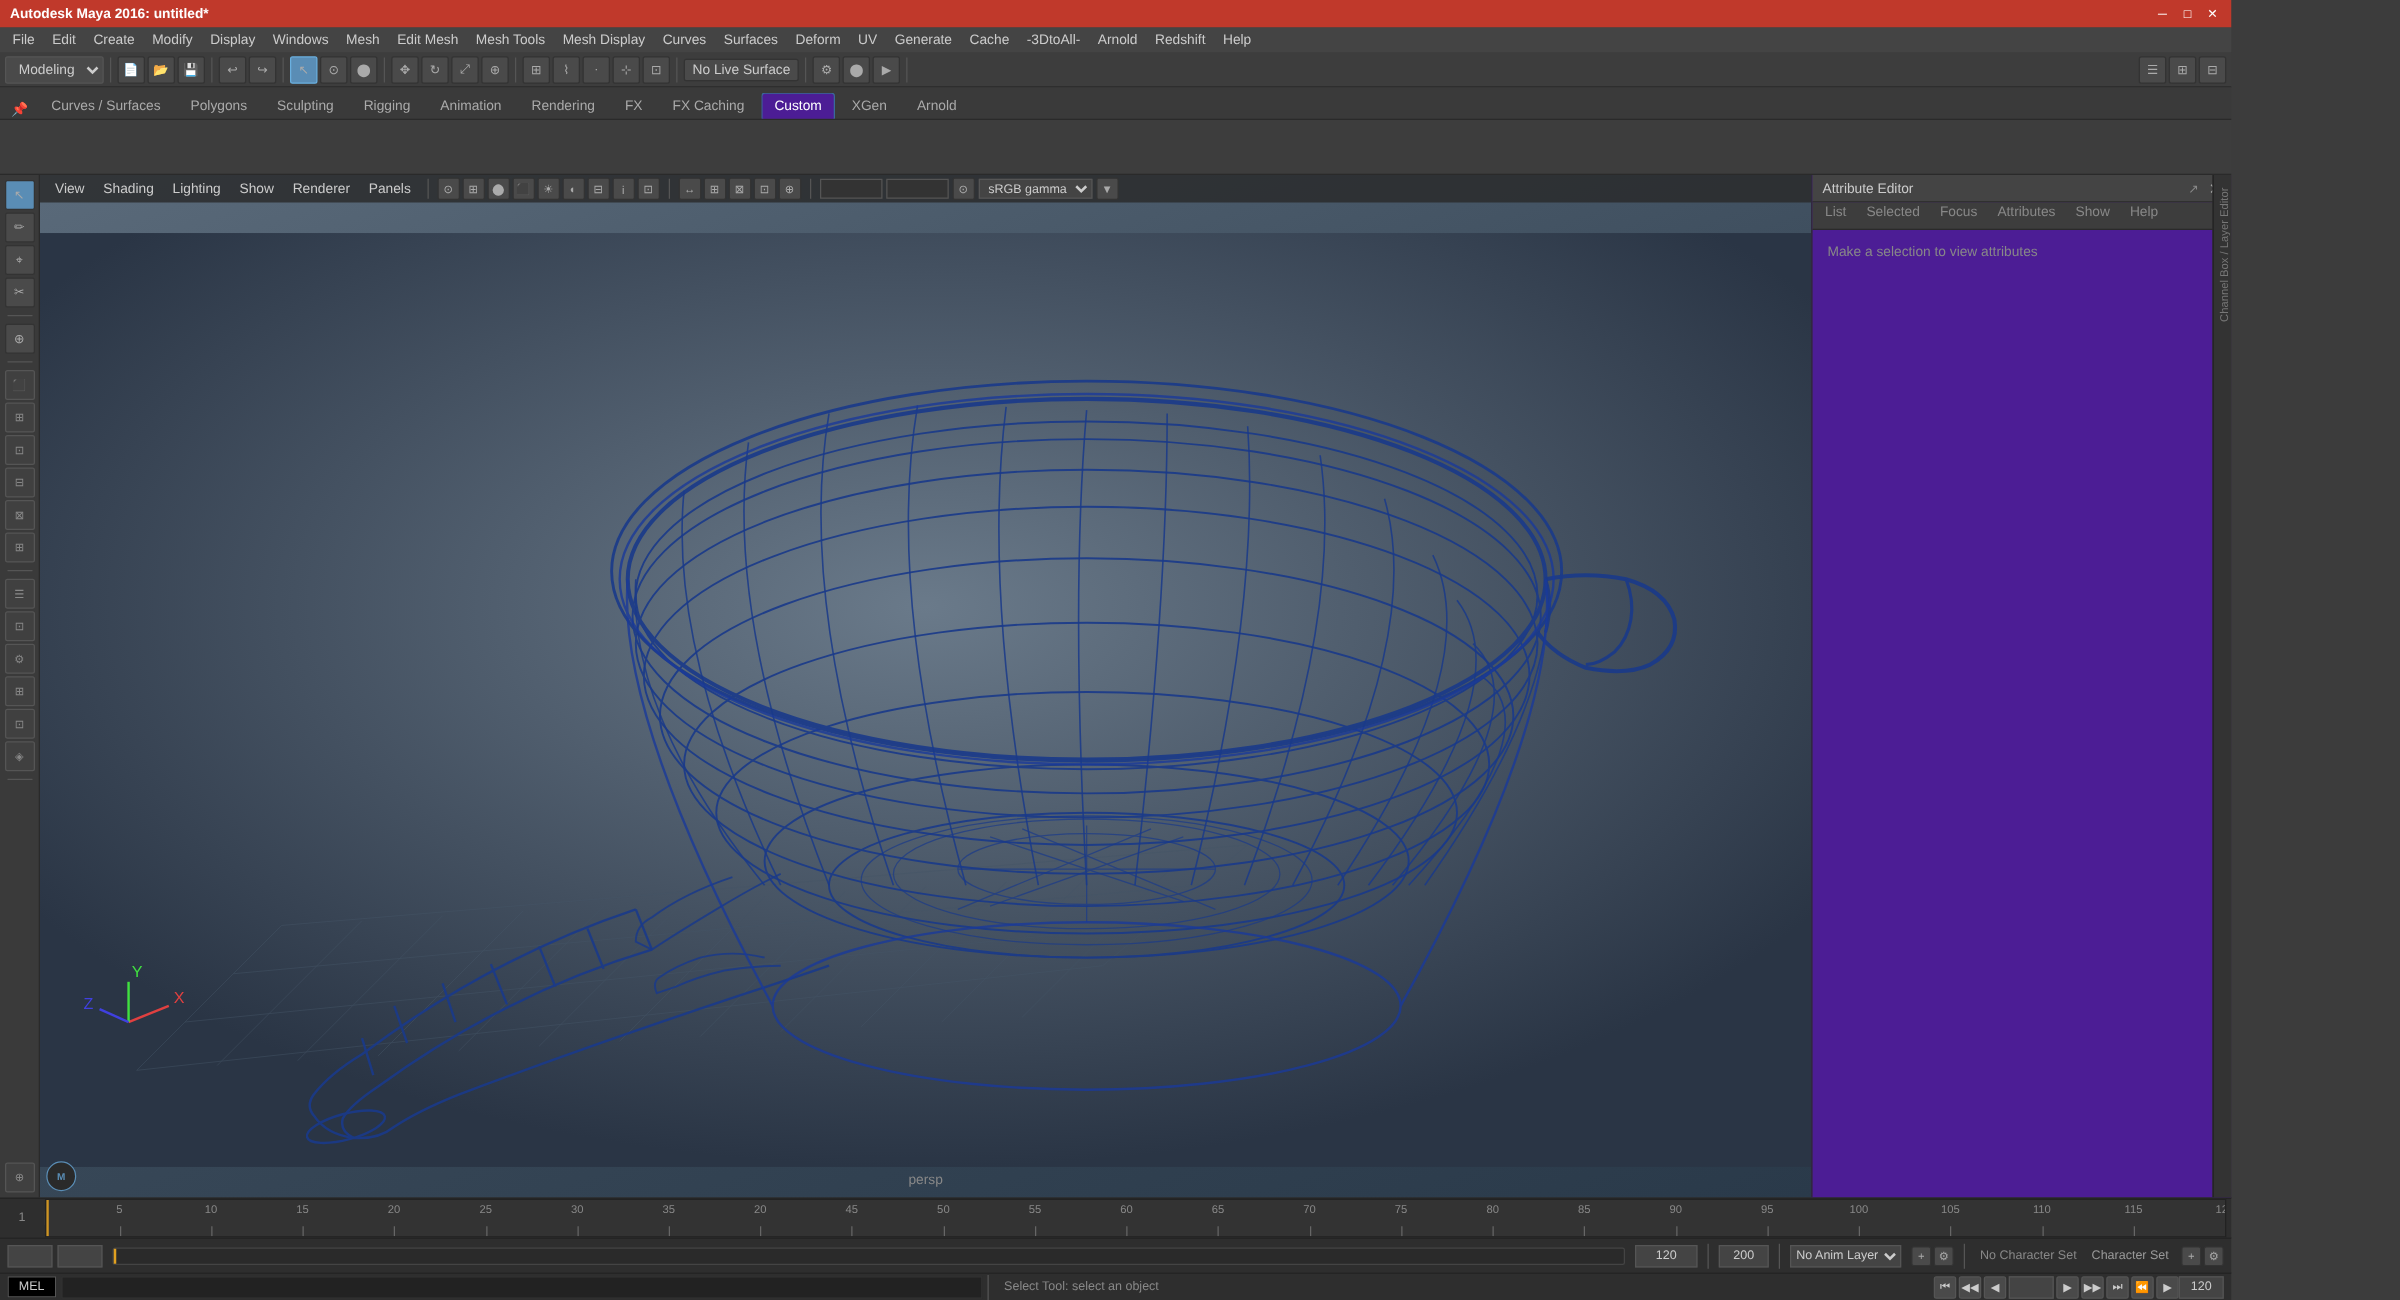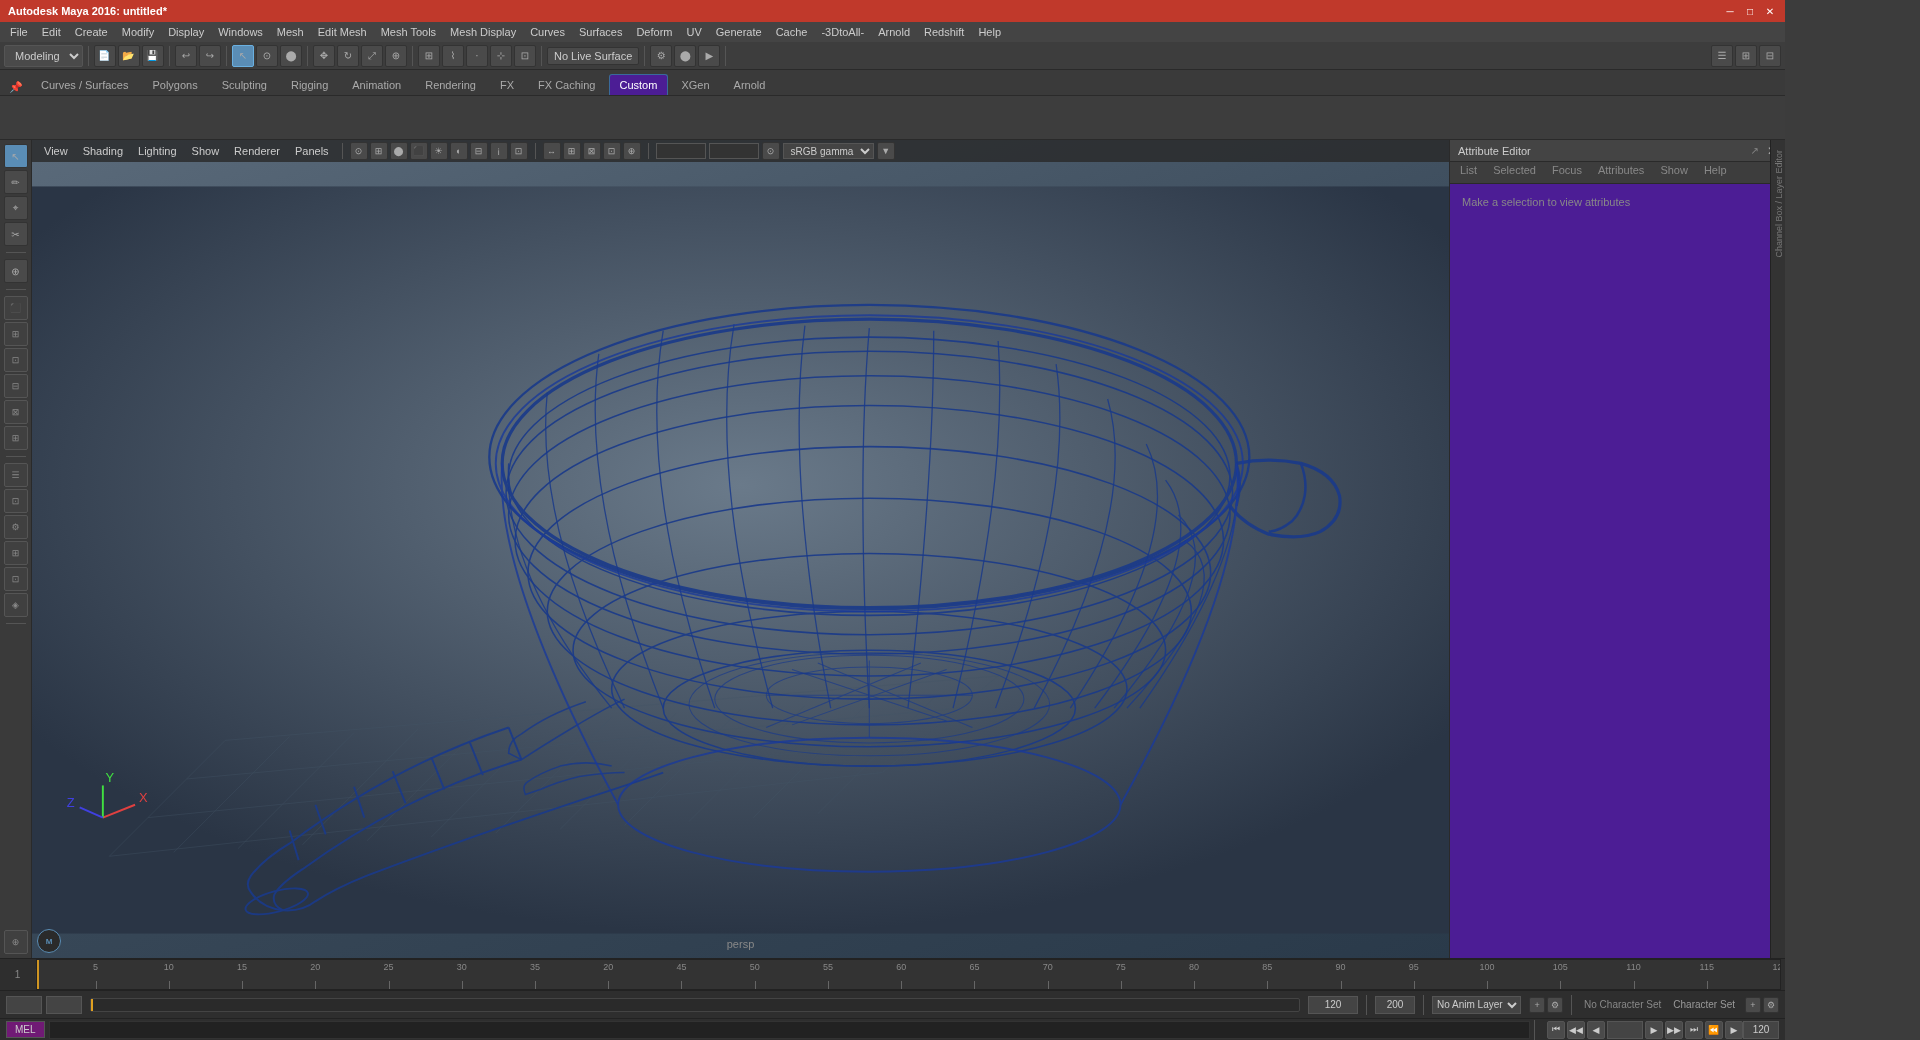--- a/index.html
+++ b/index.html
@@ -144,21 +144,21 @@
     .range-end-display { width: 40px; height: 18px; background: #444; border: 1px solid #555; color: #ccc; font-size: 10px; text-align: center; display: flex; align-items: center; justify-content: center; }
     .anim-layer-dropdown { height: 18px; background: #444; border: 1px solid #555; color: #ccc; font-size: 10px; }
     .char-set-display { font-size: 10px; color: #888; padding: 0 4px; }
 
     
     #status-bar {
       width: 100%; height: 22px; background: #2e2e2e;
       display: flex; align-items: center; padding: 0 6px;
       border-top: 1px solid #222;
     }
-    #mel-tab { padding: 2px 8px; background: #701a75; border: 1px solid #555; font-size: 10px; color: #ccc; cursor: pointer; margin-right: 4px; }
+    #mel-tab { padding: 2px 8px; background: #000000; border: 1px solid #555; font-size: 10px; color: #ccc; cursor: pointer; margin-right: 4px; }
     #script-input { flex: 1; height: 18px; background: #222; border: 1px solid #333; color: #ccc; font-size: 10px; padding: 0 4px; }
     #status-text { flex: 1; font-size: 10px; color: #888; padding: 0 8px; }
     #playback-controls { display: flex; align-items: center; gap: 2px; margin-left: 8px; }
     .pb-btn { width: 18px; height: 18px; background: #4a4a4a; border: 1px solid #555; color: #ccc; font-size: 9px; cursor: pointer; display: flex; align-items: center; justify-content: center; border-radius: 2px; }
     .current-frame { width: 36px; height: 18px; background: #444; border: 1px solid #555; color: #ccc; font-size: 10px; text-align: center; }
     .playback-end { width: 36px; height: 18px; background: #444; border: 1px solid #555; color: #ccc; font-size: 10px; text-align: center; display: flex; align-items: center; justify-content: center; }
 
     .main-wrapper {
       display: flex; flex-direction: column; width: 1785px; height: 1040px;
     }
@@ -582,20 +582,21 @@
     <div style="display:flex;align-items:center;gap:2px;margin-left:2px;">
       <div class="toolbar-btn" style="width:16px;height:16px;font-size:9px;">+</div>
       <div class="toolbar-btn" style="width:16px;height:16px;font-size:9px;">⚙</div>
     </div>
   </div>
 
   <div id="status-bar">
     <div id="mel-tab">MEL</div>
     <input id="script-input" type="text" placeholder="" style="">
     <div class="bottom-separator"></div>
+    <span id="status-text">Select Tool: select an object</span>
     <div id="playback-controls">
       <div class="pb-btn">⏮</div>
       <div class="pb-btn">◀◀</div>
       <div class="pb-btn">◀</div>
       <input class="current-frame" type="text" style="">
       <div class="pb-btn">▶</div>
       <div class="pb-btn">▶▶</div>
       <div class="pb-btn">⏭</div>
       <div class="pb-btn">⏪</div>
       <div class="pb-btn">▶</div>

